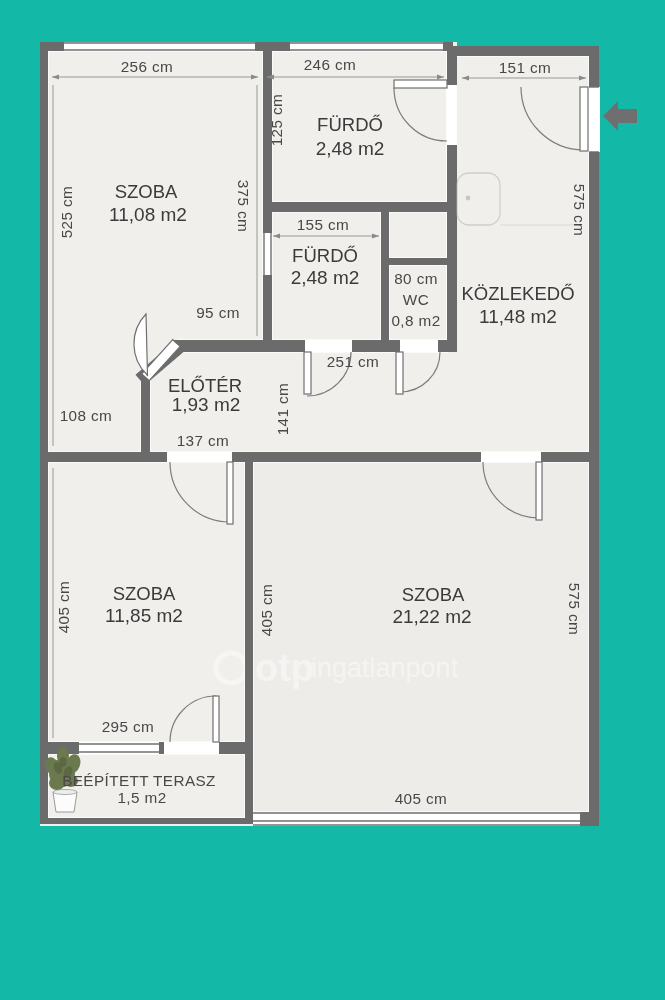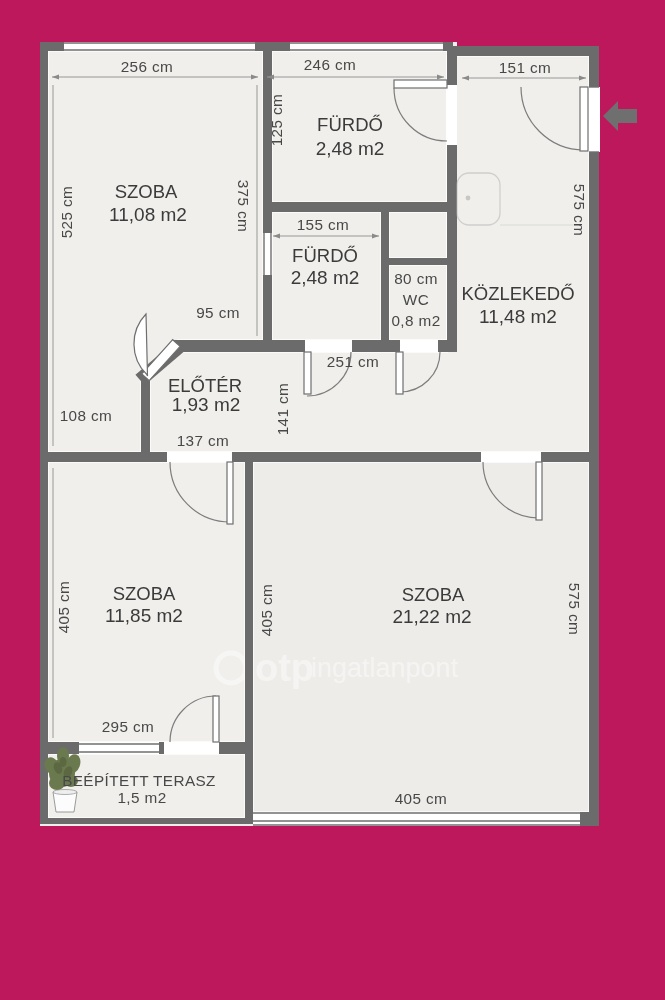--- a/index.html
+++ b/index.html
@@ -1,16 +1,16 @@
 <!DOCTYPE html>
 <html><head>
 <meta charset="utf-8">
 <style>
 html,body{margin:0;padding:0;background:#ffffff;}
-#plan{position:relative;width:665px;height:1000px;background:#be185d;overflow:hidden;}
+#plan{position:relative;width:665px;height:1000px;background:#14b8a6;overflow:hidden;}
 svg{position:absolute;left:0;top:0;}
 text{font-family:"Liberation Sans", sans-serif;}
 .room{fill:#f0efec;stroke:rgba(255,255,255,0.7);stroke-width:2;}
 .wall{fill:#6b6b6b;}
 .win{fill:#ffffff;}
 .wline{stroke:#6f6f6f;stroke-width:1.4;fill:none;}
 .arc{stroke:#7d7d7d;stroke-width:1.2;fill:none;}
 .leaf{fill:#ffffff;stroke:#6f6f6f;stroke-width:1.2;}
 .rlab{fill:#3b3b3b;font-size:18.5px;}
 .rlab2{fill:#3b3b3b;font-size:19px;}

